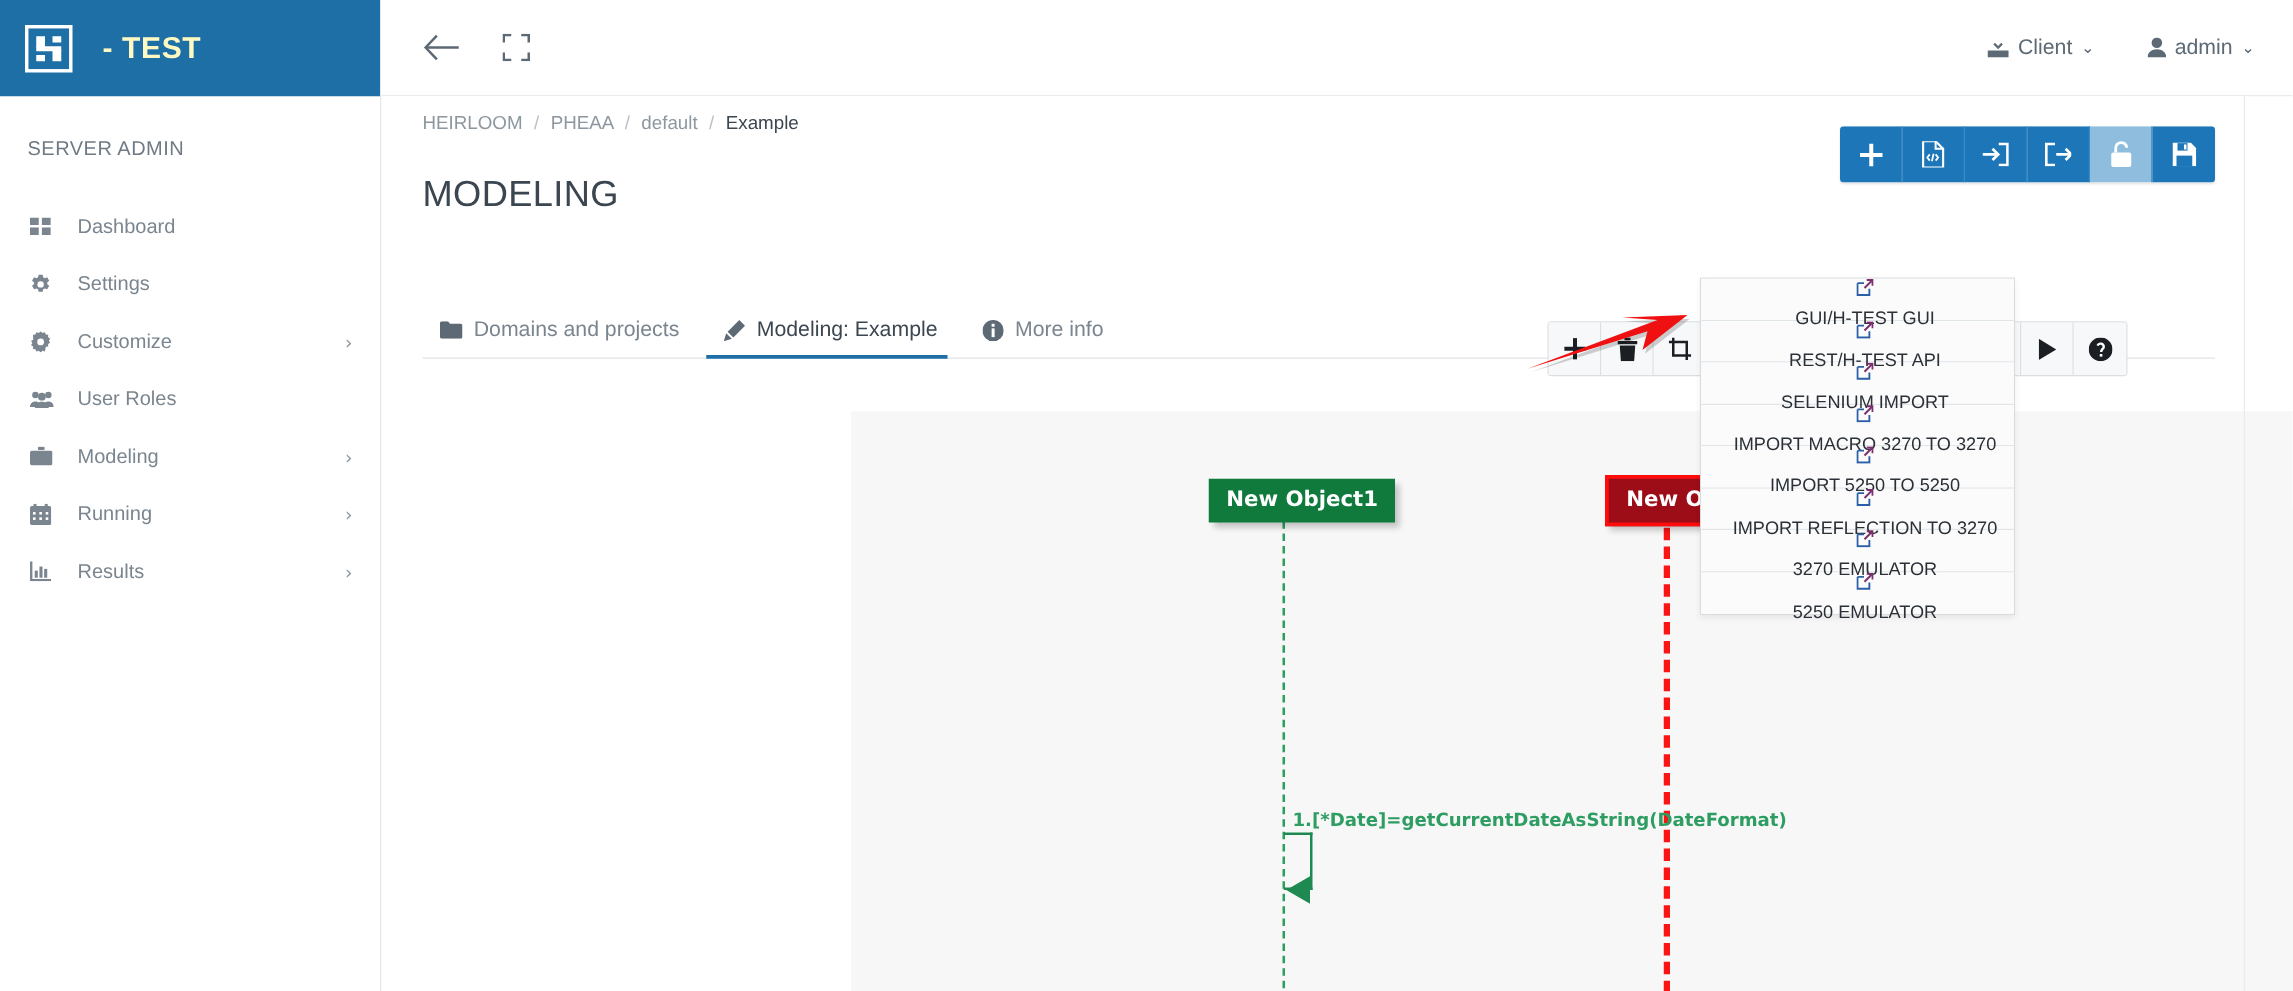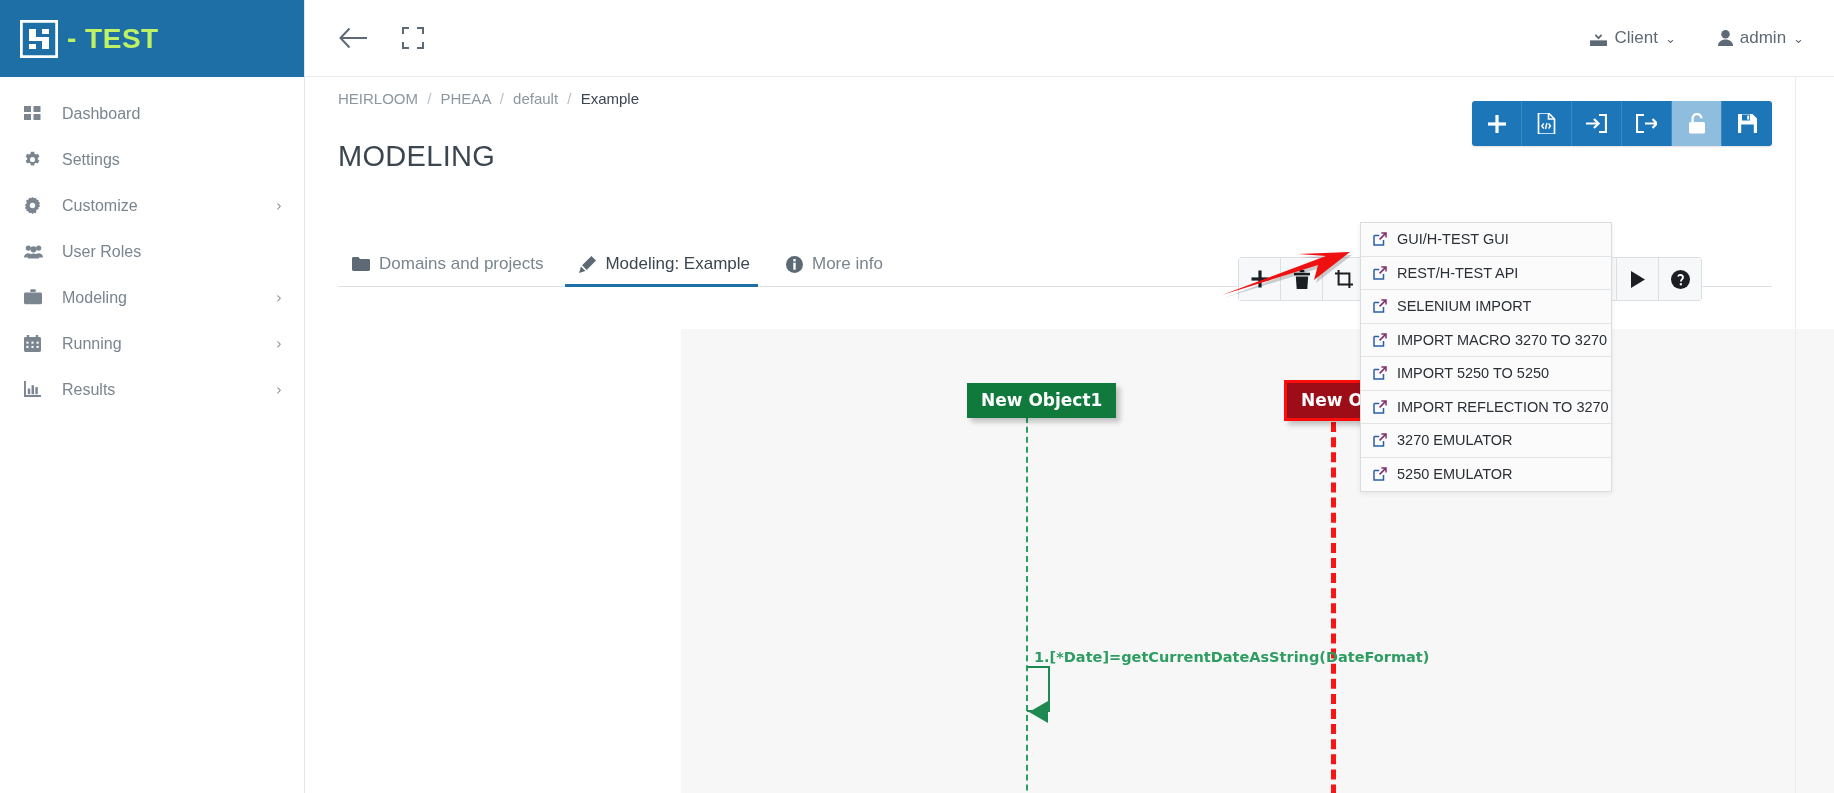--- a/index.html
+++ b/index.html
@@ -26,24 +26,24 @@
     background: #1d6fa5;
     display: flex; align-items: center;
     padding-left: 20px;
     color: #ffffff;
   }
   .brand-logo {
     width: 38px; height: 38px;
     display: block;
   }
   .brand-text {
-    font-size: 28px; font-weight: bold;
+    font-size: 24px; font-weight: bold;
     letter-spacing: 0.5px;
-    margin-left: 9px;
-    color: #bef264;
+    margin-left: 24px;
+    color: #fef9c3;
   }
   .nav-heading {
     font-size: 16px;
     color: #6f7a84;
     letter-spacing: 0.4px;
     padding: 34px 0 16px 22px;
   }
   .nav-item {
     display: flex; align-items: flex-end;
     height: 46px;
@@ -185,20 +185,21 @@
   .dd-item {
     display: flex; align-items: center; gap: 10px;
     height: 33.5px;
     padding-left: 12px;
     border-bottom: 1px solid #e2e5e8;
     font-size: 14.5px;
     color: #2a3036;
     cursor: pointer;
     white-space: nowrap;
     background: #fbfbfc;
+    flex-direction: column;
   }
   .dd-item:last-child { border-bottom: none; }
   .dd-ico svg { display: block; }
 
   
   .canvas {
     position: absolute; left: 375px; top: 252px;
     width: 1388px; height: 541px;
     background: #f7f7f8;
     overflow: hidden;
@@ -268,20 +269,21 @@
           <rect x="9" y="9" width="7" height="9" fill="#ffffff"></rect>
           <rect x="22" y="20" width="7" height="9" fill="#ffffff"></rect>
           <rect x="9" y="17" width="20" height="4" fill="#ffffff"></rect>
           <rect x="22" y="9" width="7" height="5" fill="#ffffff"></rect>
           <rect x="9" y="24" width="7" height="5" fill="#ffffff"></rect>
         </svg>
       </span>
       <span class="brand-text">- TEST</span>
     </div>
 
+    <div class="nav-heading">SERVER ADMIN</div>
 
     <div class="nav-item">
       <span class="nav-ico">
         <svg width="17" height="15" viewBox="0 0 17 15">
             <rect x="0" y="0" width="7" height="6"></rect>
             <rect x="9.5" y="0" width="7" height="6"></rect>
             <rect x="0" y="8" width="7" height="6"></rect>
             <rect x="9.5" y="8" width="7" height="6"></rect>
           </svg>
       </span>

